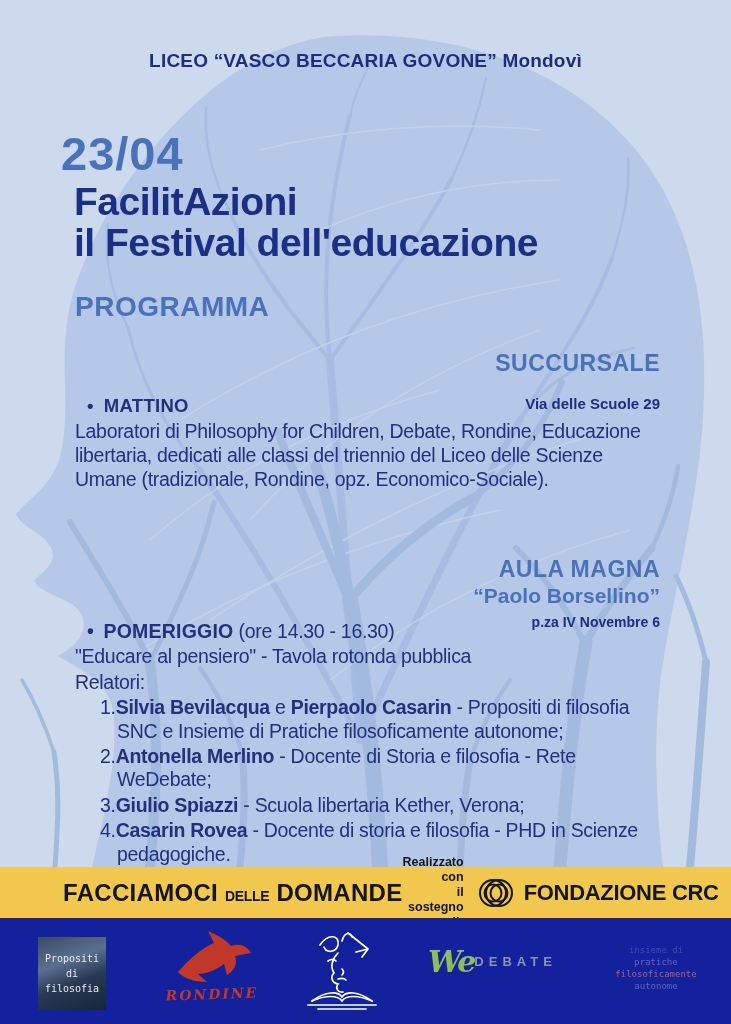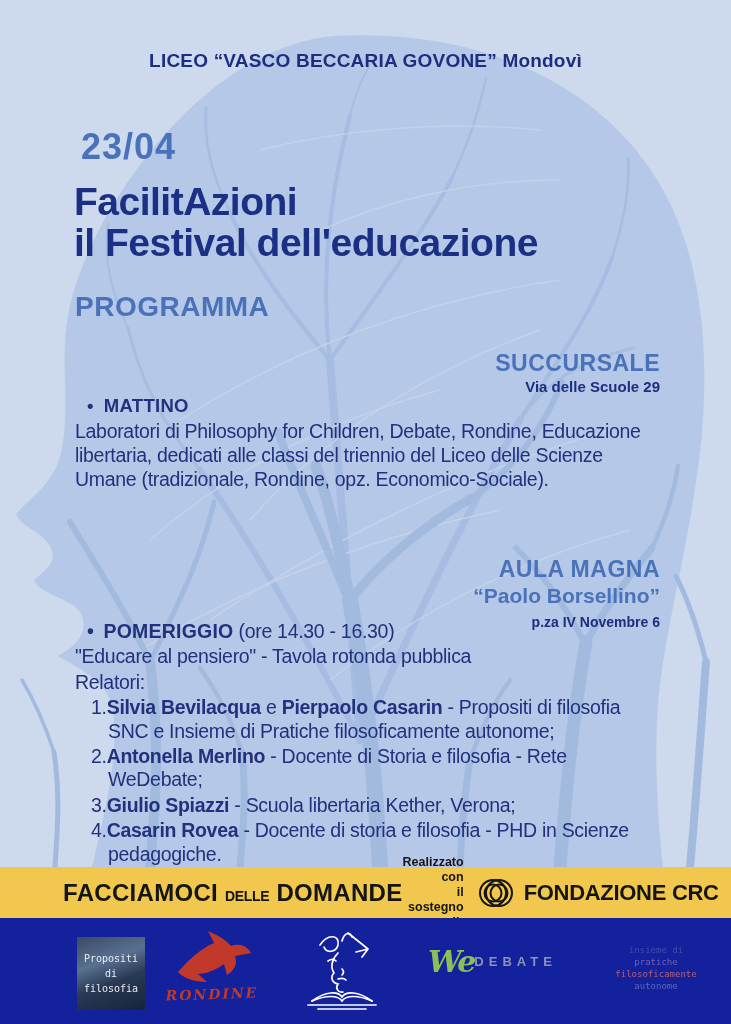--- a/index.html
+++ b/index.html
@@ -3,62 +3,62 @@
 <meta charset="utf-8">
 <style>
   html,body{margin:0;padding:0;background:#e8edf5;}
   .poster{position:relative;width:731px;height:1024px;overflow:hidden;
           font-family:"Liberation Sans",sans-serif;background:#5eead4;}
   .abs{position:absolute;}
   svg.bg{position:absolute;top:0;left:0;}
 
   .school{top:50px;left:0;width:731px;text-align:center;
           font-size:19px;font-weight:bold;color:#1d2d80;letter-spacing:.2px;}
-  .date{top:126px;left:81px;font-size:36px;font-weight:bold;color:#4a72ba;letter-spacing:1px;}
+  .date{top:126px;left:61px;font-size:47px;font-weight:bold;color:#4a72ba;letter-spacing:1px;}
   .title1{top:180px;left:74px;font-size:39px;font-weight:bold;color:#1b2f84;letter-spacing:-.5px;}
   .title2{top:221px;left:74px;font-size:39px;font-weight:bold;color:#1b2f84;letter-spacing:-.5px;}
   .program{top:291px;left:75px;font-size:28px;font-weight:bold;color:#4a72ba;letter-spacing:.5px;}
 
   .succursale{top:350px;right:71px;text-align:right;color:#4a72ba;}
   .succursale .vname{font-size:23px;font-weight:bold;letter-spacing:.5px;}
-  .succursale .vaddr{font-size:15px;font-weight:bold;color:#1d2d80;margin-top:1px;}
+  .succursale .vaddr{font-size:15px;font-weight:bold;color:#1d2d80;margin-top:18px;}
 
   .mattino{top:395px;left:75px;width:578px;color:#22307d;}
   .sec-head{font-size:18.5px;font-weight:bold;letter-spacing:.3px;padding-left:12px;}
   .sec-head .bullet{margin-right:10px;}
   .mattino .desc{margin-top:3px;font-size:19.5px;line-height:1.22;letter-spacing:-.3px;}
 
   .aula{top:556px;right:71px;text-align:right;color:#4a72ba;}
   .aula .vname{font-size:23px;font-weight:bold;letter-spacing:.5px;}
   .aula .vded{font-size:21px;font-weight:bold;margin-top:1px;}
   .aula .vaddr{font-size:14px;font-weight:bold;color:#1d2d80;margin-top:6px;}
 
   .pomeriggio{top:620px;left:75px;width:590px;color:#22307d;font-size:19.5px;
               line-height:1.2;letter-spacing:-.3px;}
   .pomeriggio .head-row{padding-left:12px;}
   .pomeriggio .head-row .bullet{margin-right:10px;font-weight:bold;}
   .pomeriggio .head-row .hd{font-weight:bold;letter-spacing:.2px;}
   .subtitle,.relatori{margin-top:2px;}
-  .speaker{margin-left:16px;padding-left:17px;text-indent:-17px;margin-top:2px;}
+  .speaker{margin-left:25px;padding-left:17px;text-indent:-17px;margin-top:2px;}
   .b{font-weight:bold;}
 
   .band-yellow{top:867px;left:0;width:731px;height:51px;background:#f1c84d;
                display:flex;align-items:center;box-sizing:border-box;padding:0 24px 0 63px;color:#151515;}
   .campaign{display:flex;align-items:baseline;gap:7px;white-space:nowrap;}
   .cw-big{font-size:24px;font-weight:800;letter-spacing:.3px;}
   .cw-small{font-size:14px;font-weight:bold;letter-spacing:-.3px;}
   .support{margin-left:auto;text-align:right;font-size:12.5px;font-weight:bold;line-height:1.2;}
   .crc{display:flex;align-items:center;gap:8px;margin-left:12px;}
   .crc .sponsor{font-size:22px;font-weight:800;letter-spacing:-.3px;white-space:nowrap;}
 
   .band-navy{top:918px;left:0;width:731px;height:106px;background:#13219c;}
   .logo-propositi{position:absolute;left:38px;top:19px;width:68px;height:73px;
       background:linear-gradient(160deg,#3a4a66 0%,#5a7090 35%,#2a3a55 60%,#16233a 100%);
       display:flex;flex-direction:column;justify-content:center;align-items:center;
-      font-family:"DejaVu Sans Mono",monospace;color:#e8ecf2;font-size:10px;line-height:1.5;margin-left:39px;}
+      font-family:"DejaVu Sans Mono",monospace;color:#e8ecf2;font-size:10px;line-height:1.5;}
   .logo-rondine{position:absolute;left:164px;top:10px;width:96px;text-align:center;}
   .logo-rondine .rtext{font-family:"DejaVu Serif",serif;font-style:italic;font-weight:bold;
       color:#c0392b;font-size:14px;letter-spacing:2px;transform:rotate(-2deg);margin-top:-2px;}
   .logo-drawing{position:absolute;left:298px;top:7px;}
   .logo-wedebate{position:absolute;left:428px;top:26px;display:flex;align-items:center;}
   .logo-wedebate .we{font-family:"DejaVu Serif",serif;font-style:italic;color:#8abf5a;
       font-size:30px;font-weight:bold;letter-spacing:-2px;}
   .logo-wedebate .debate{font-size:13px;letter-spacing:5px;color:#8b93b5;font-weight:bold;}
   .logo-autonome{position:absolute;left:598px;top:26px;width:116px;text-align:center;
       font-family:"DejaVu Sans Mono",monospace;font-size:9px;line-height:1.35;filter:blur(.3px);}

